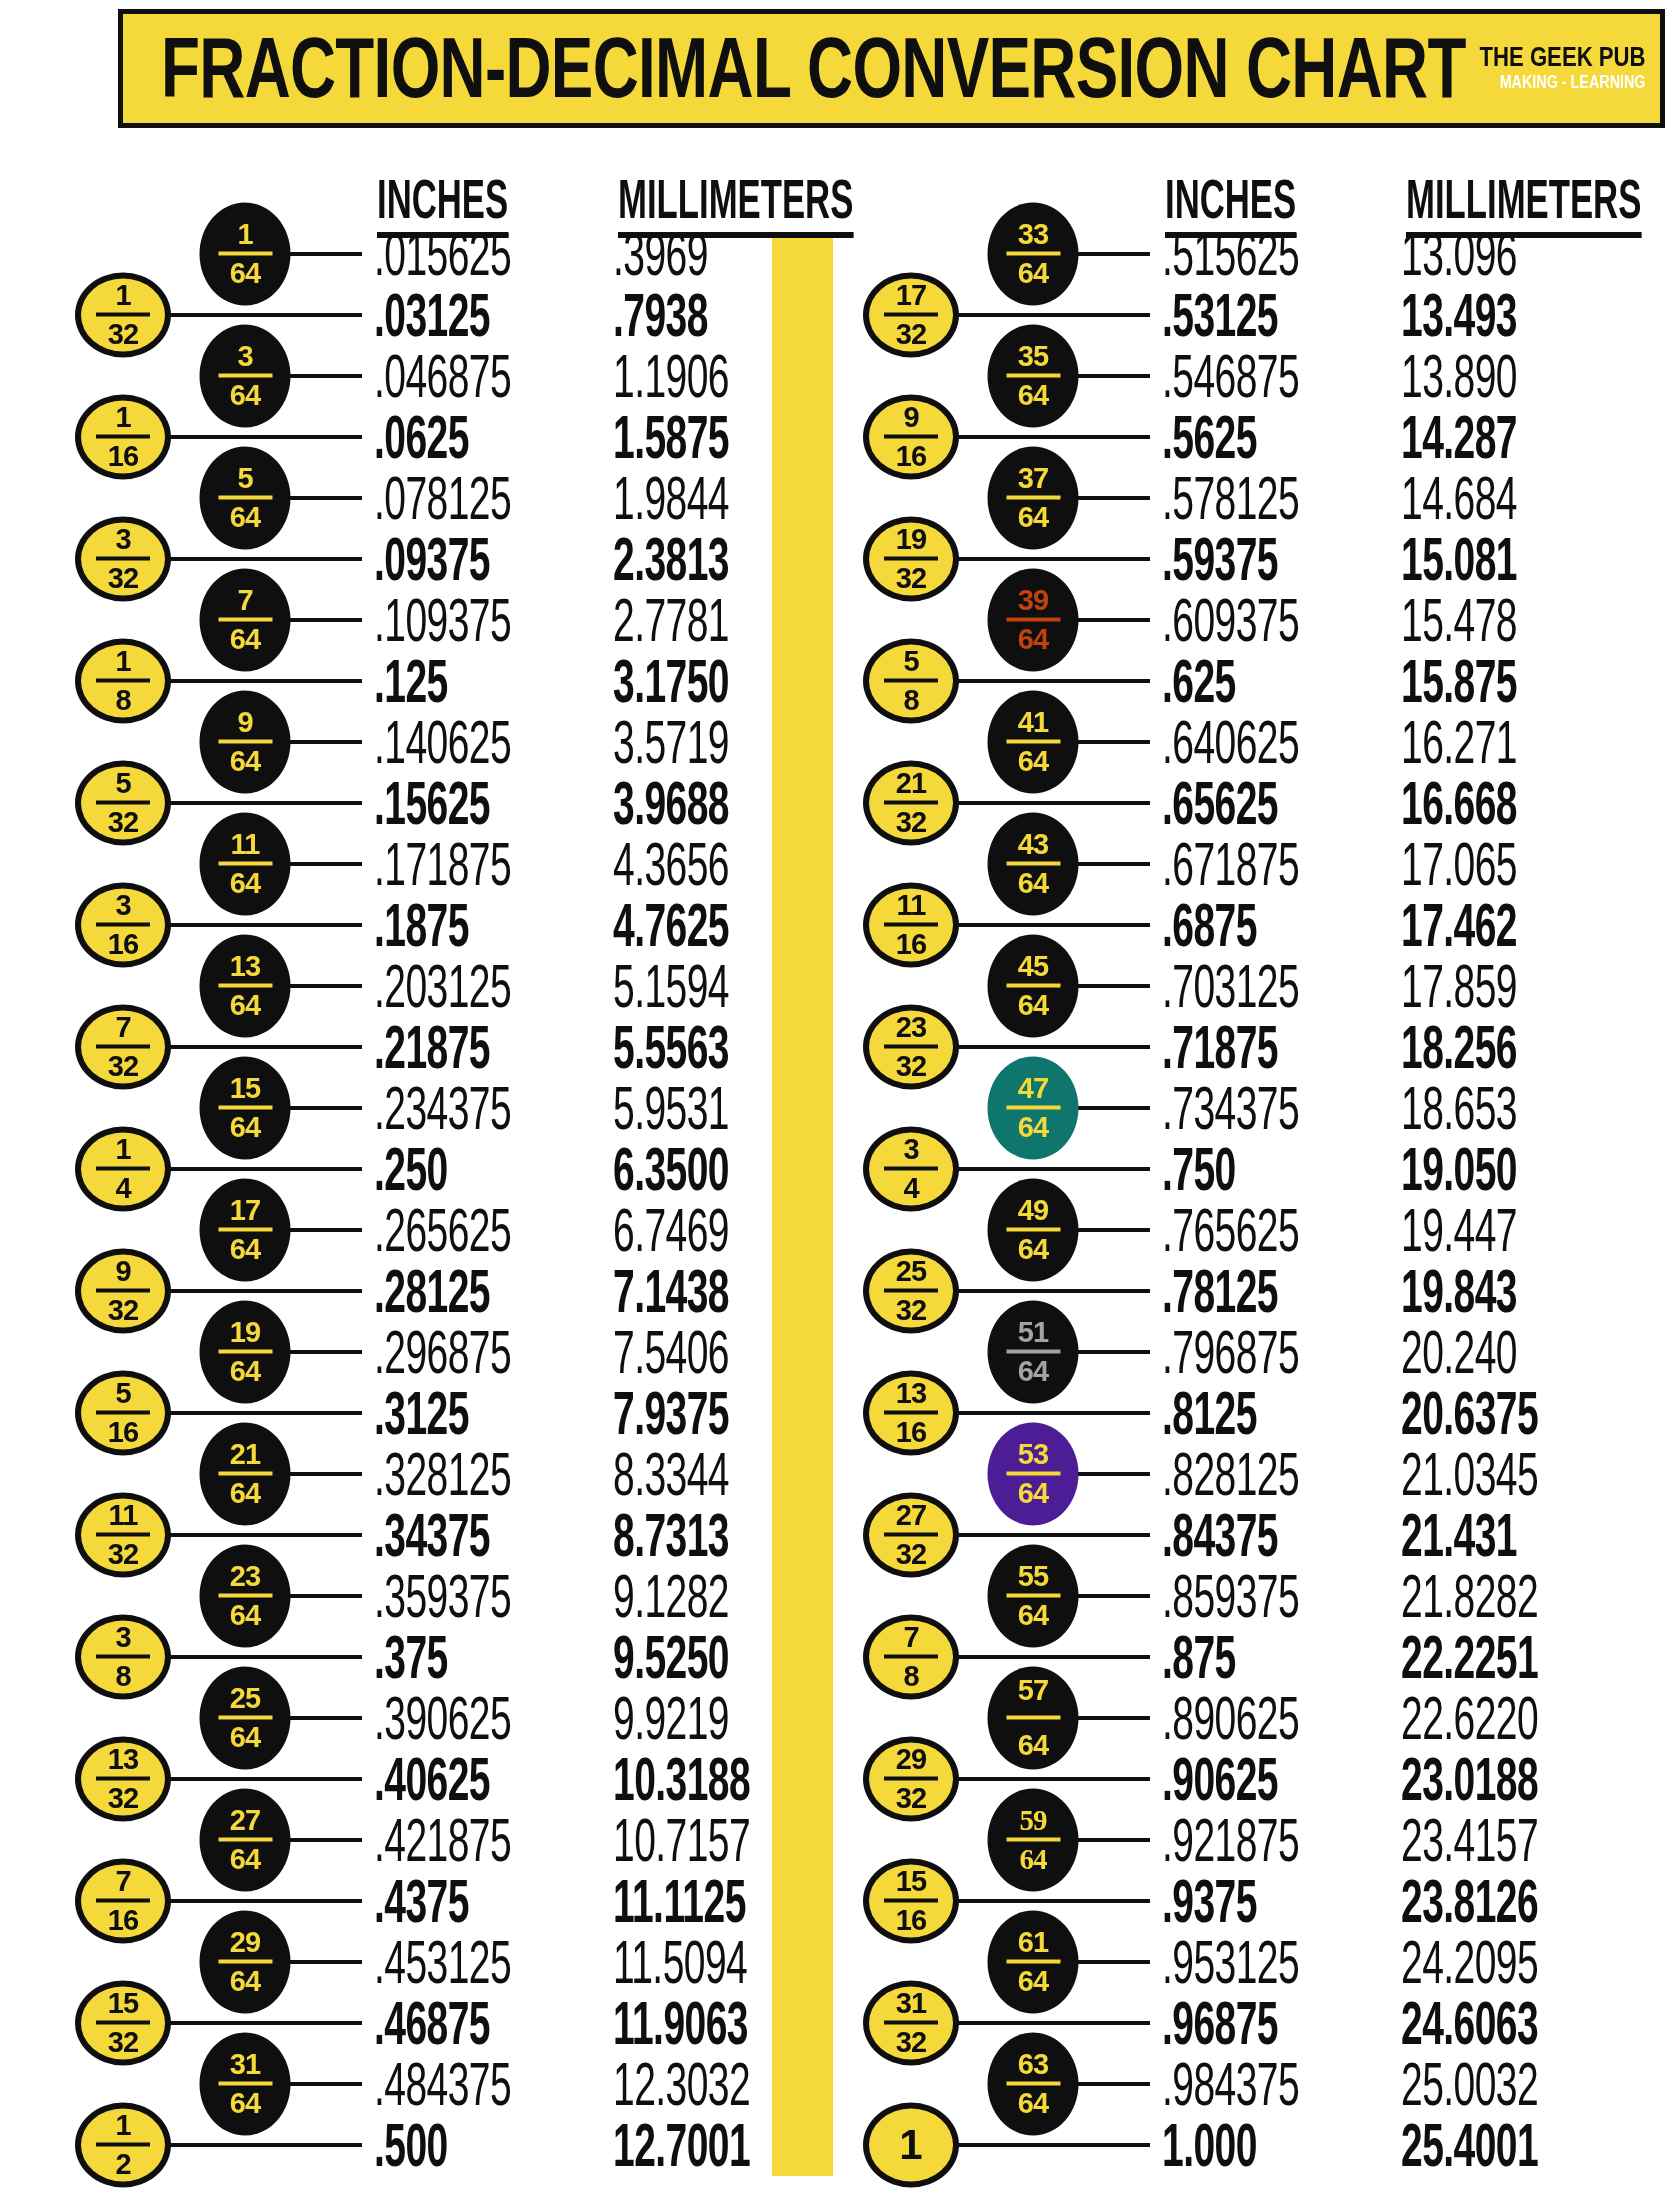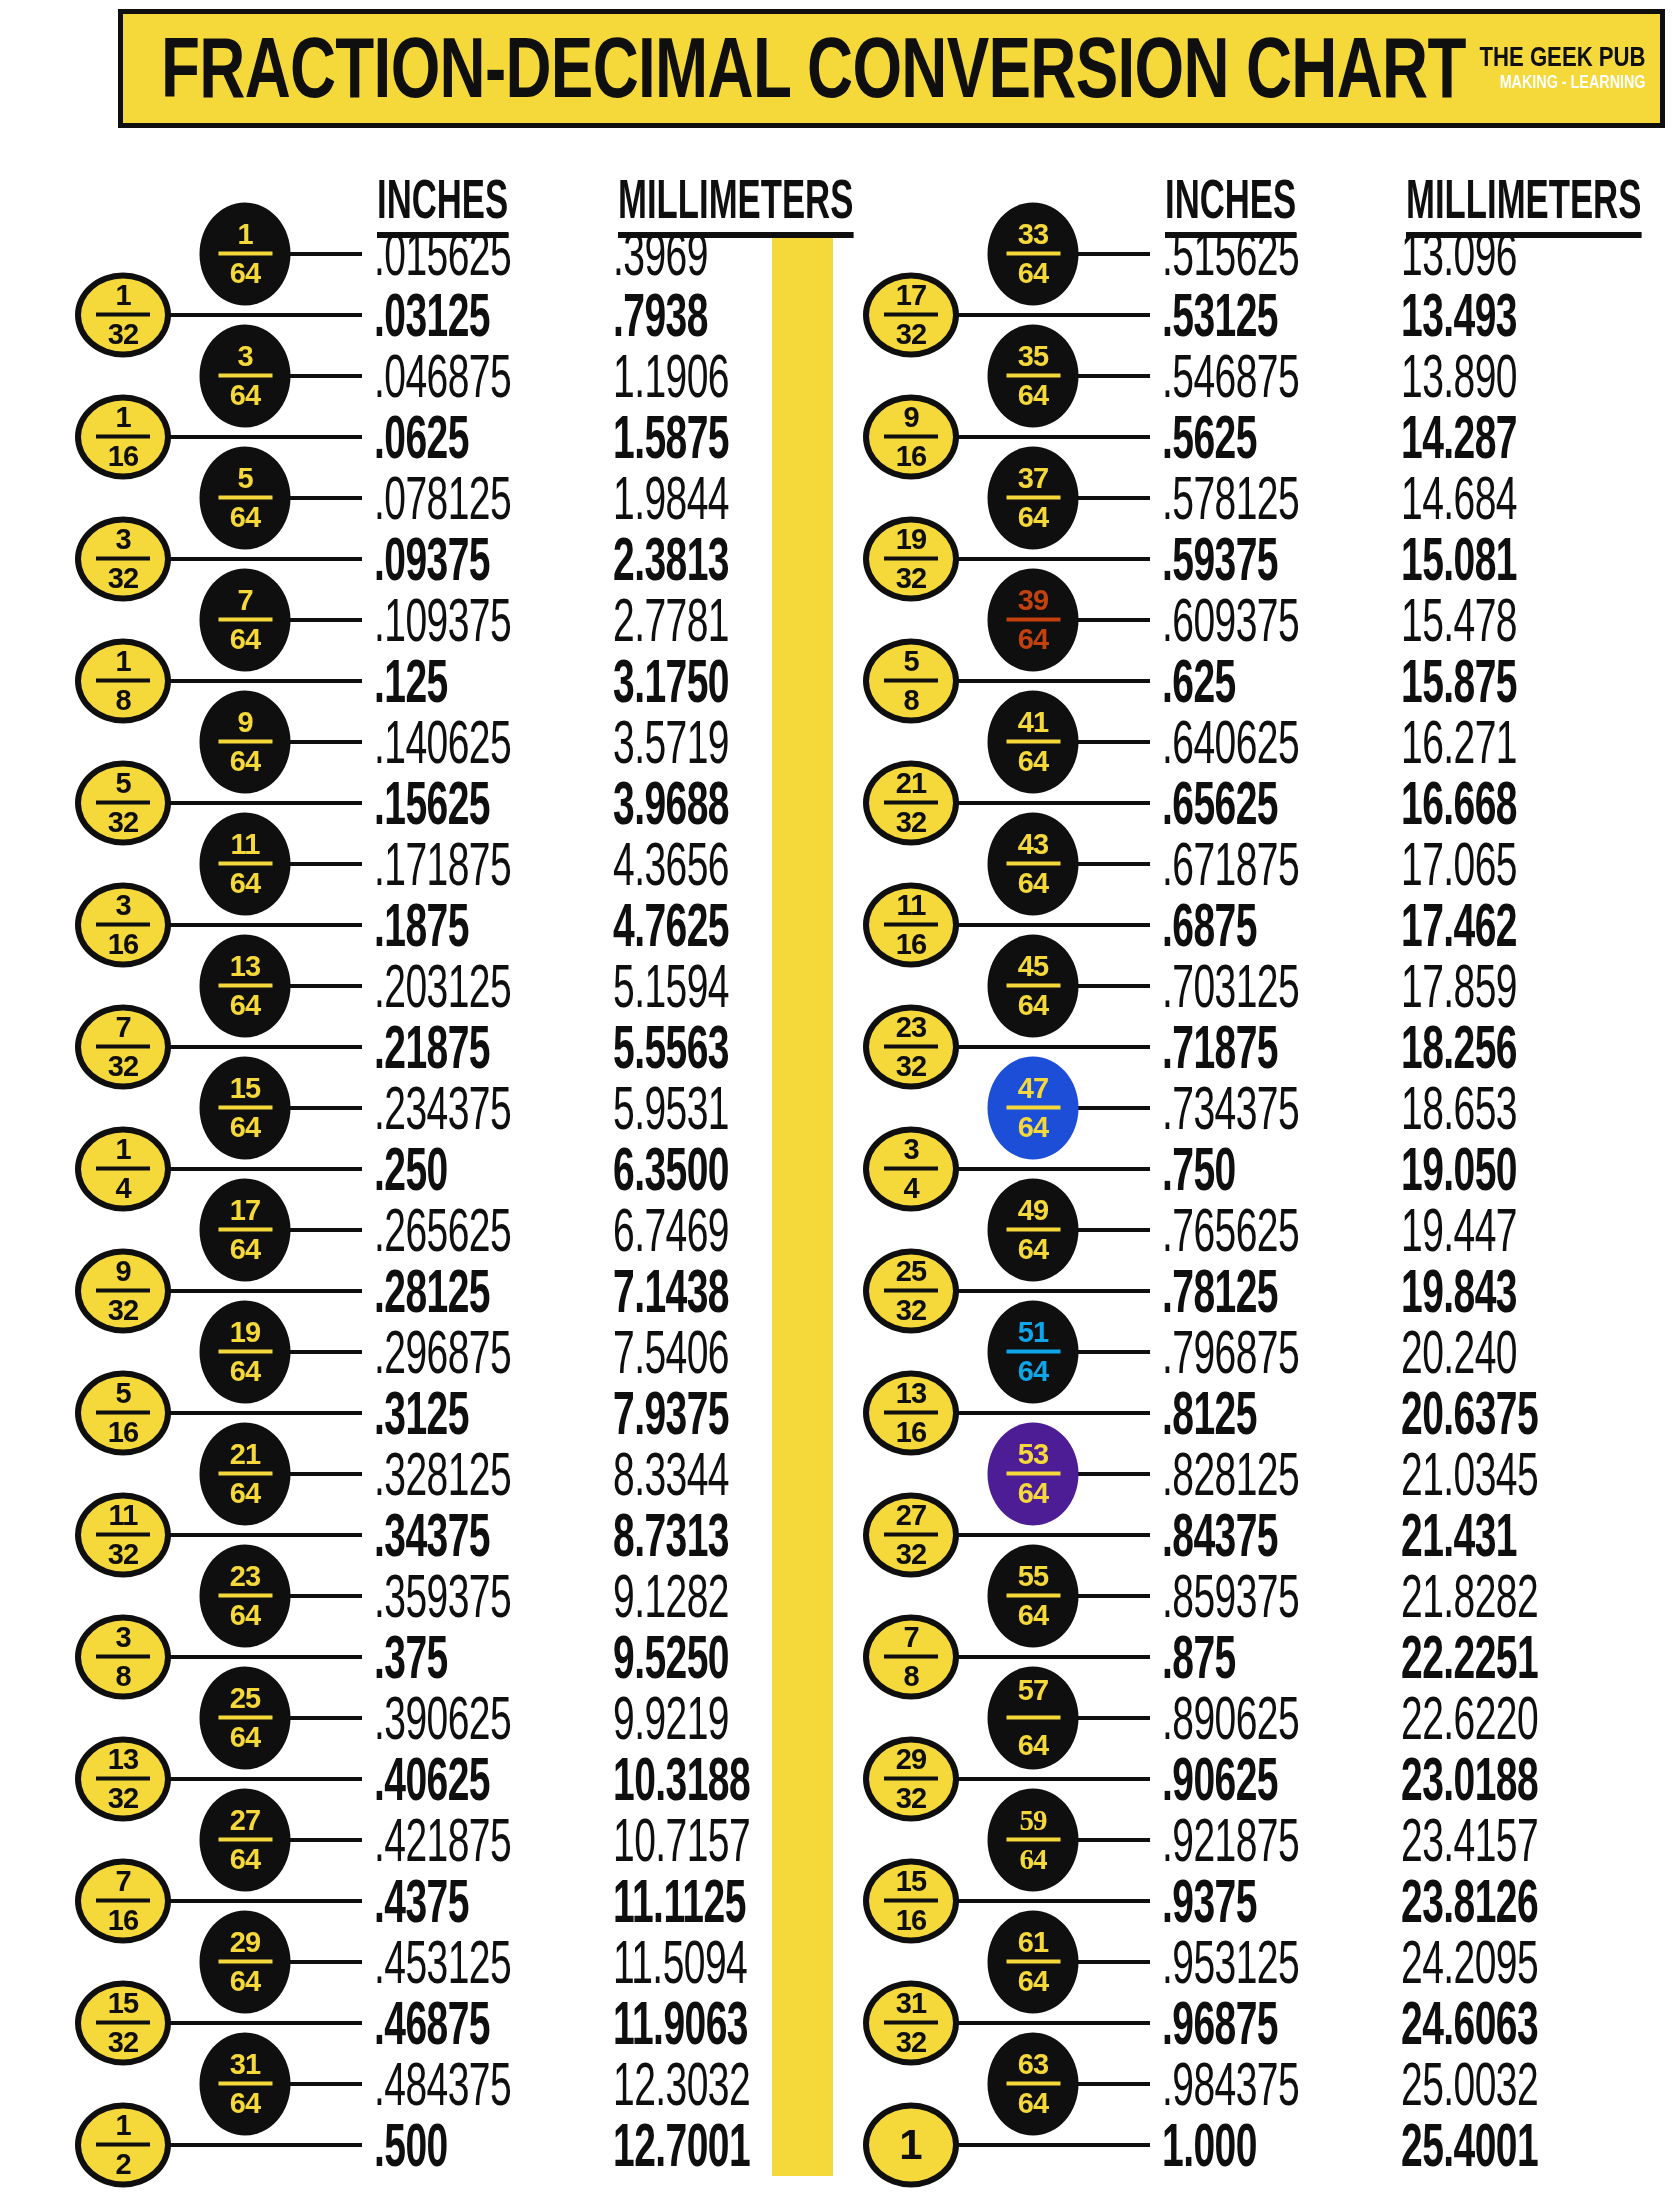--- a/index.html
+++ b/index.html
@@ -529,21 +529,21 @@
         <div class="circle" style="background: rgb(245, 217, 59); color: rgb(15, 15, 15);">
           <span class="frac-num">23</span>
           <span class="frac-bar"></span>
           <span class="frac-den">32</span>
         </div>
         <div class="val val-in">.71875</div>
         <div class="val val-mm">18.256</div>
       </div>
       <div class="t-row minor">
         <div class="leader"></div>
-        <div class="circle" style="background: #1d4ed8; color: rgb(245, 217, 59);">
+        <div class="circle" style="background: #0f766e; color: rgb(245, 217, 59);">
           <span class="frac-num">47</span>
           <span class="frac-bar"></span>
           <span class="frac-den">64</span>
         </div>
         <div class="val val-in">.734375</div>
         <div class="val val-mm">18.653</div>
       </div>
       <div class="t-row major">
         <div class="leader"></div>
         <div class="circle" style="background: rgb(245, 217, 59); color: rgb(15, 15, 15);">
@@ -569,21 +569,21 @@
         <div class="circle" style="background: rgb(245, 217, 59); color: rgb(15, 15, 15);">
           <span class="frac-num">25</span>
           <span class="frac-bar"></span>
           <span class="frac-den">32</span>
         </div>
         <div class="val val-in">.78125</div>
         <div class="val val-mm">19.843</div>
       </div>
       <div class="t-row minor">
         <div class="leader"></div>
-        <div class="circle" style="background: rgb(15, 15, 15); color: #0ea5e9;">
+        <div class="circle" style="background: rgb(15, 15, 15); color: #a3a3a3;">
           <span class="frac-num">51</span>
           <span class="frac-bar"></span>
           <span class="frac-den">64</span>
         </div>
         <div class="val val-in">.796875</div>
         <div class="val val-mm">20.240</div>
       </div>
       <div class="t-row major">
         <div class="leader"></div>
         <div class="circle" style="background: rgb(245, 217, 59); color: rgb(15, 15, 15);">

